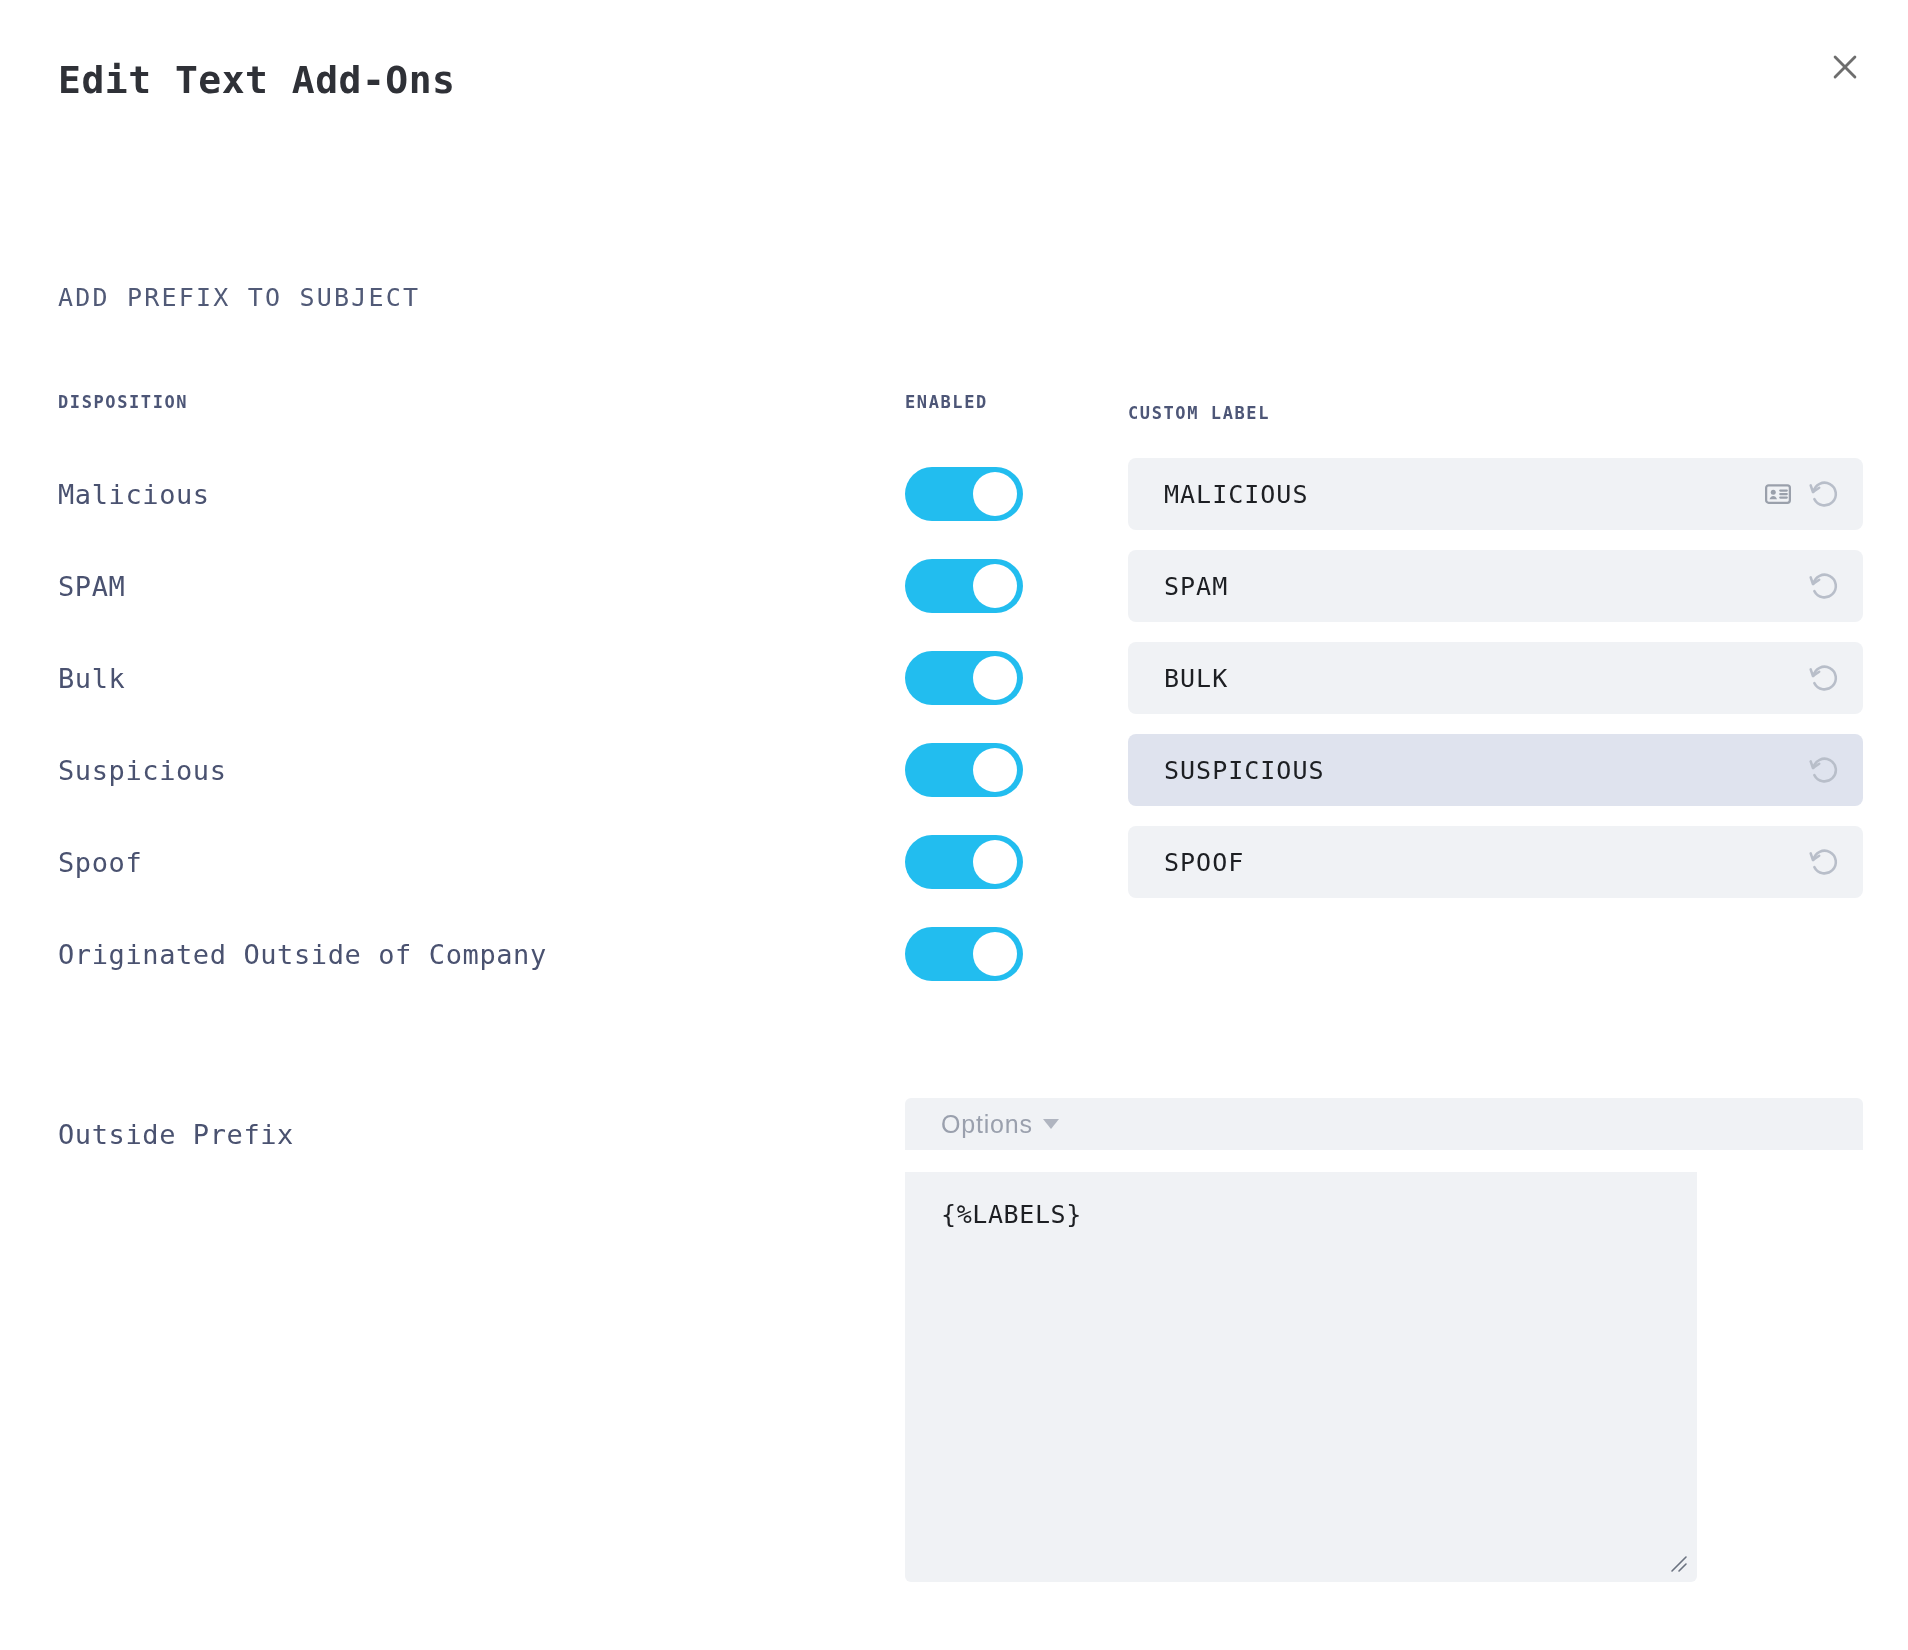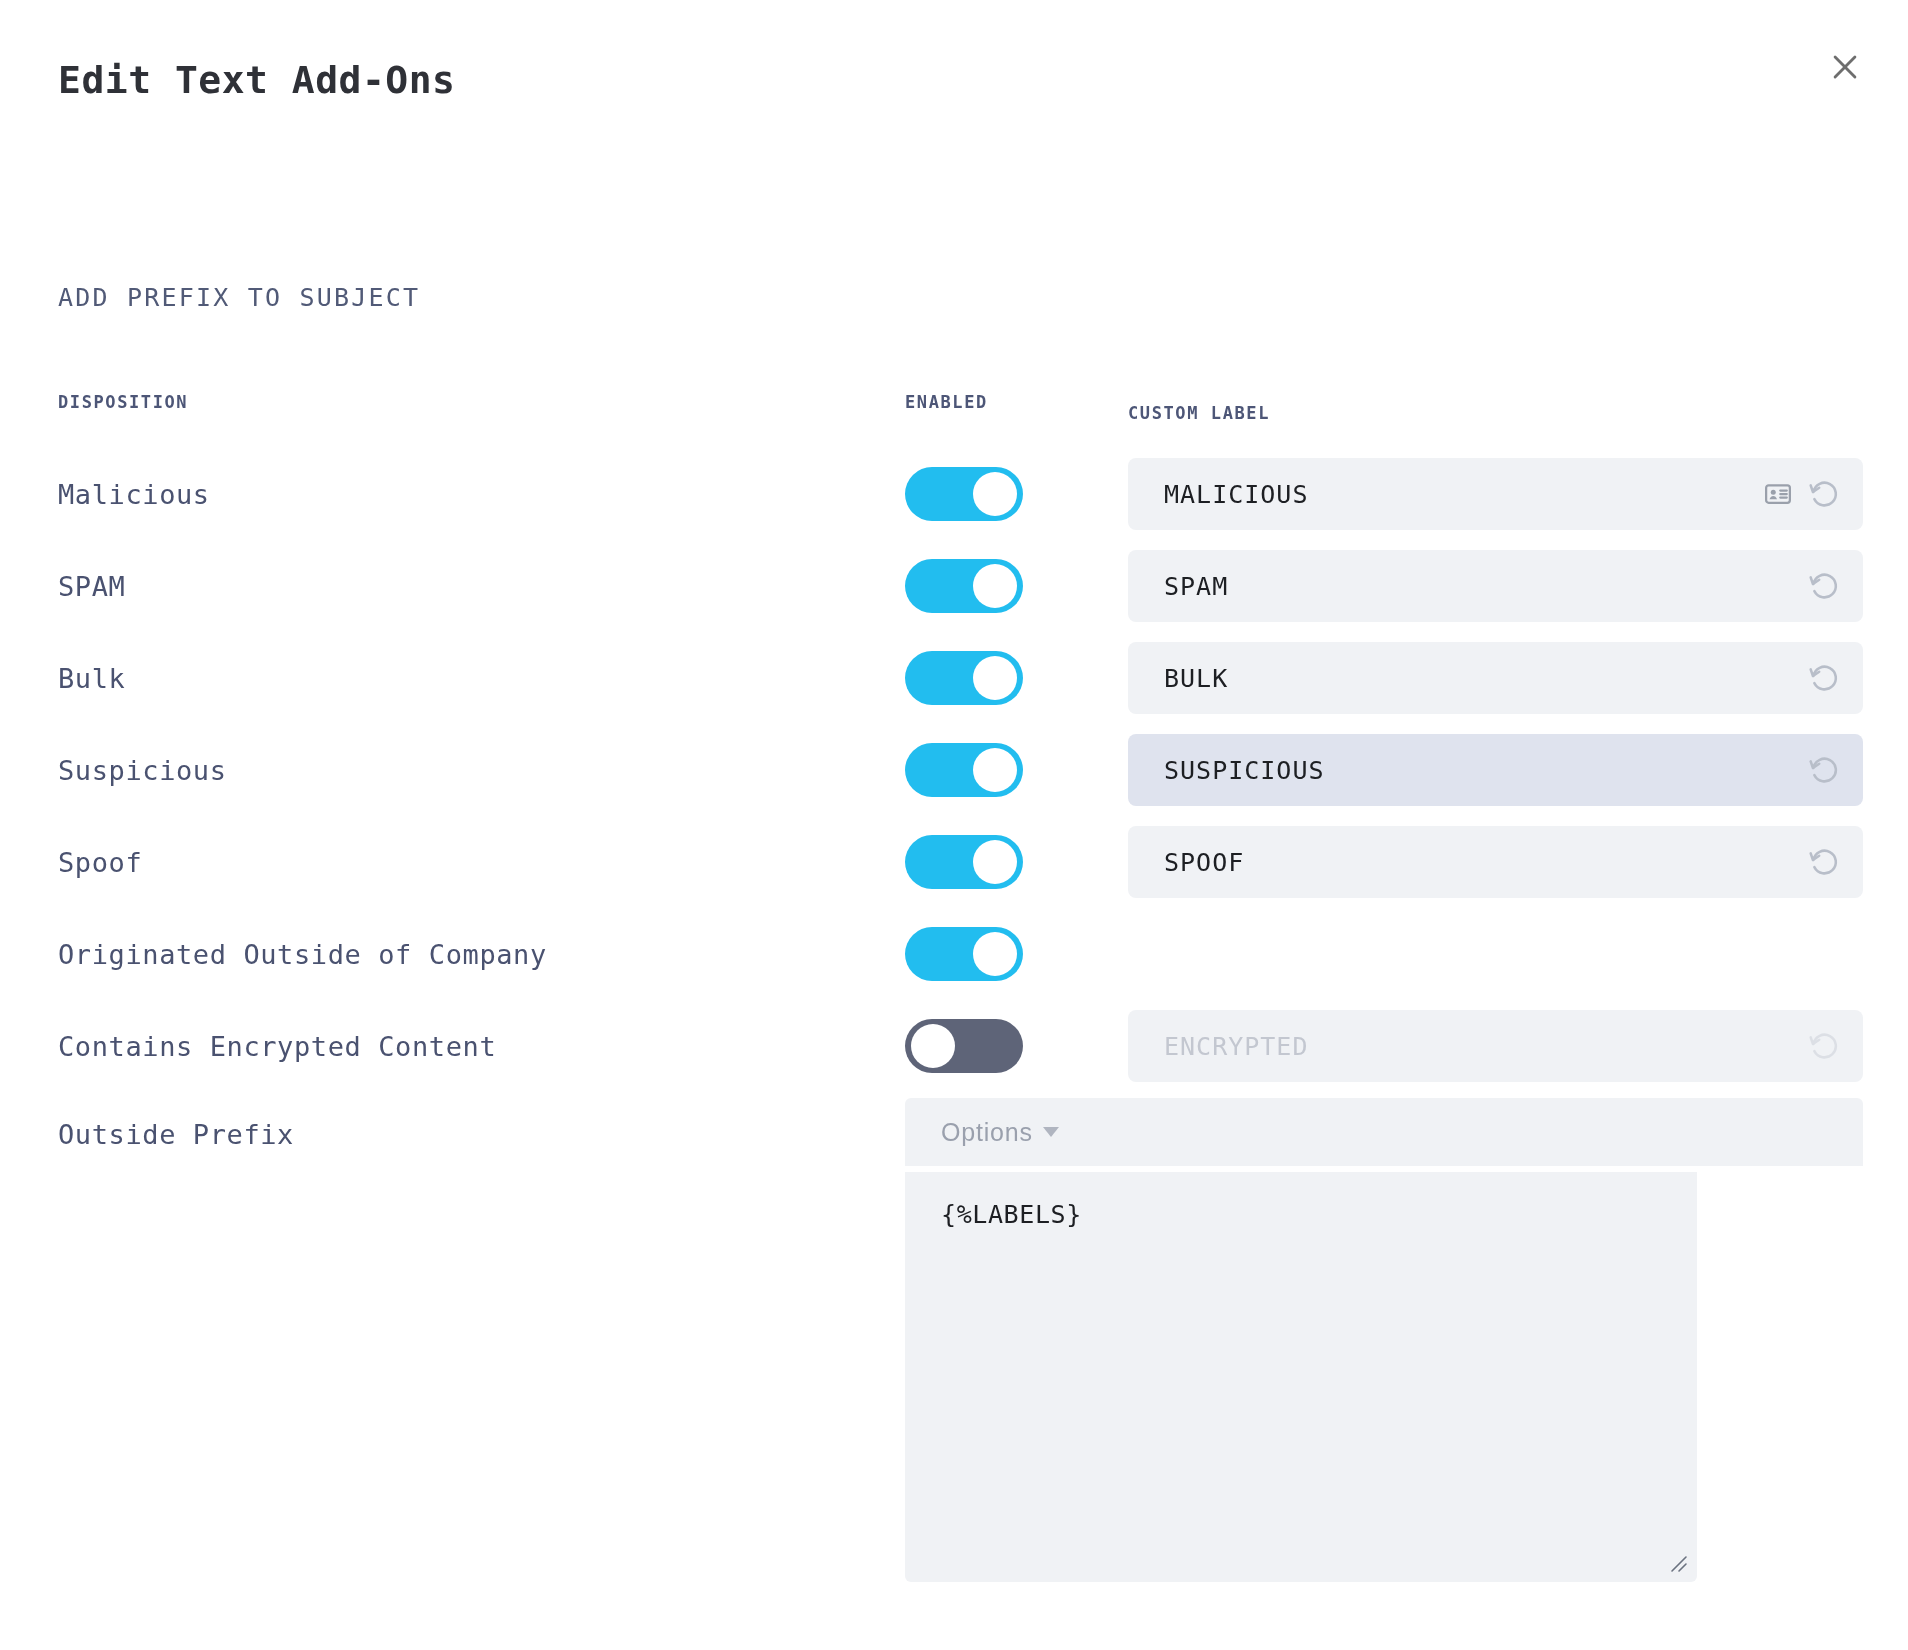--- a/index.html
+++ b/index.html
@@ -183,21 +183,21 @@
     letter-spacing: 0.6px;
     color: #4a5270;
     white-space: nowrap;
   }
 
   .editor-toolbar {
     position: absolute;
     left: 905px;
     top: 1098px;
     width: 958px;
-    height: 68px;
+    height: 52px;
     background: #f0f2f5;
     border-radius: 6px 6px 0 0;
     display: flex;
     align-items: center;
   }
   .options-menu {
     margin-left: 36px;
     display: flex;
     align-items: center;
     gap: 10px;
@@ -366,37 +366,20 @@
             </button>
           </div>
         </div>
       </div>
       <div class="row">
         <div class="row-label">Originated Outside of Company</div>
         <button class="toggle">
           <span class="knob"></span>
         </button>
       </div>
-      <div class="row">
-        <div class="row-label">Contains Encrypted Content</div>
-        <button class="toggle off">
-          <span class="knob"></span>
-        </button>
-        <div class="label-field disabled">
-          <span class="label-value">ENCRYPTED</span>
-          <div class="field-icons">
-            <button class="icon-btn">
-              <svg width="34" height="34" viewBox="0 0 24 24" fill="none" stroke="#b8bec9" stroke-width="1.8" stroke-linecap="round" stroke-linejoin="round">
-                <path d="M4.5 10.5 A8 8 0 1 1 5.2 15.6"></path>
-                <polyline points="8.6,7.6 4.2,10.6 2.6,5.9"></polyline>
-              </svg>
-            </button>
-          </div>
-        </div>
-      </div>
     </div>
 
   <div class="prefix-label">Outside Prefix</div>
 
   <div class="editor-toolbar">
     <button class="options-menu">
       <span class="opt-text">Options</span>
       <span class="caret"></span>
     </button>
   </div>

